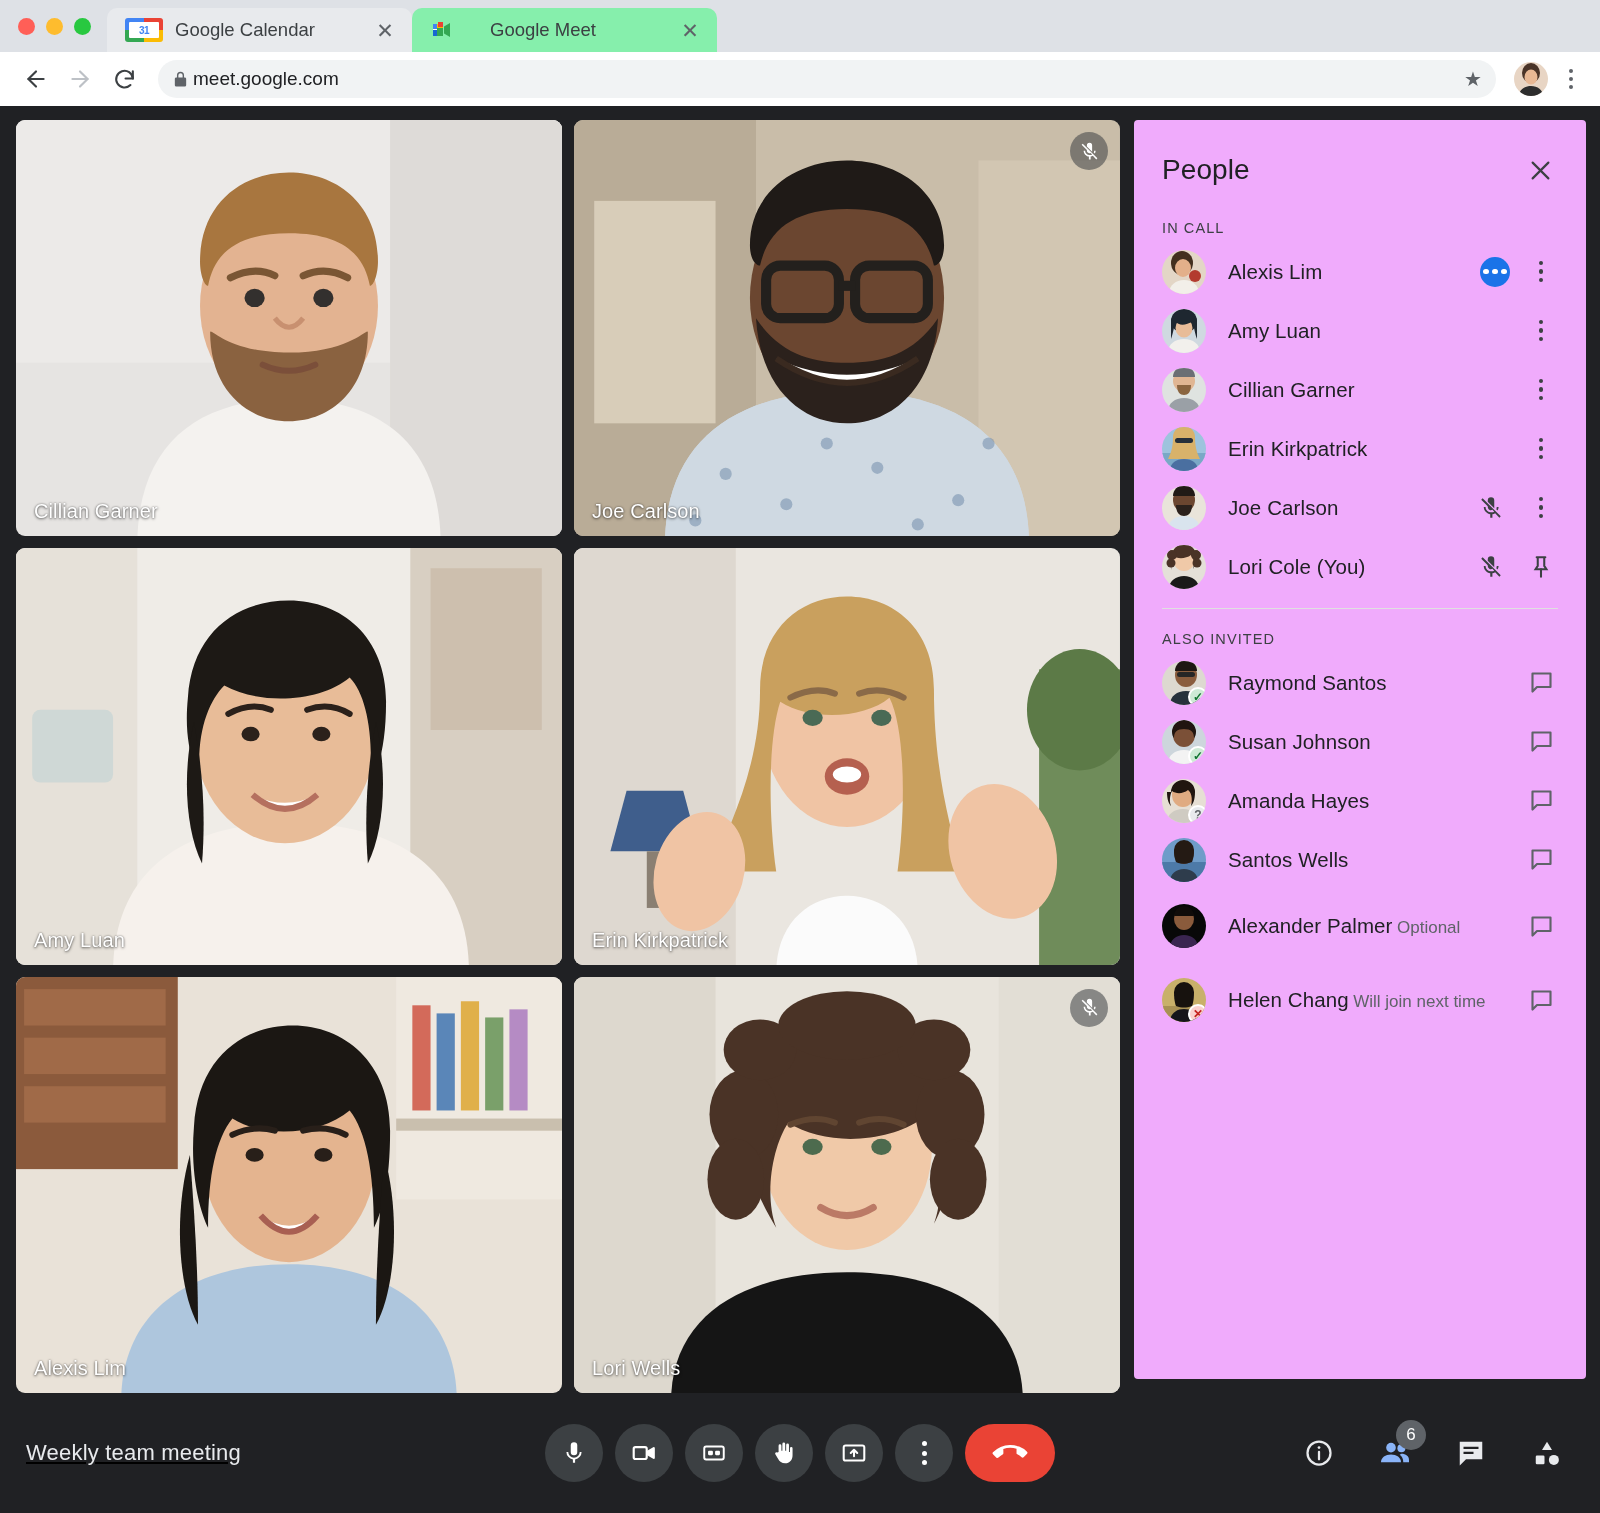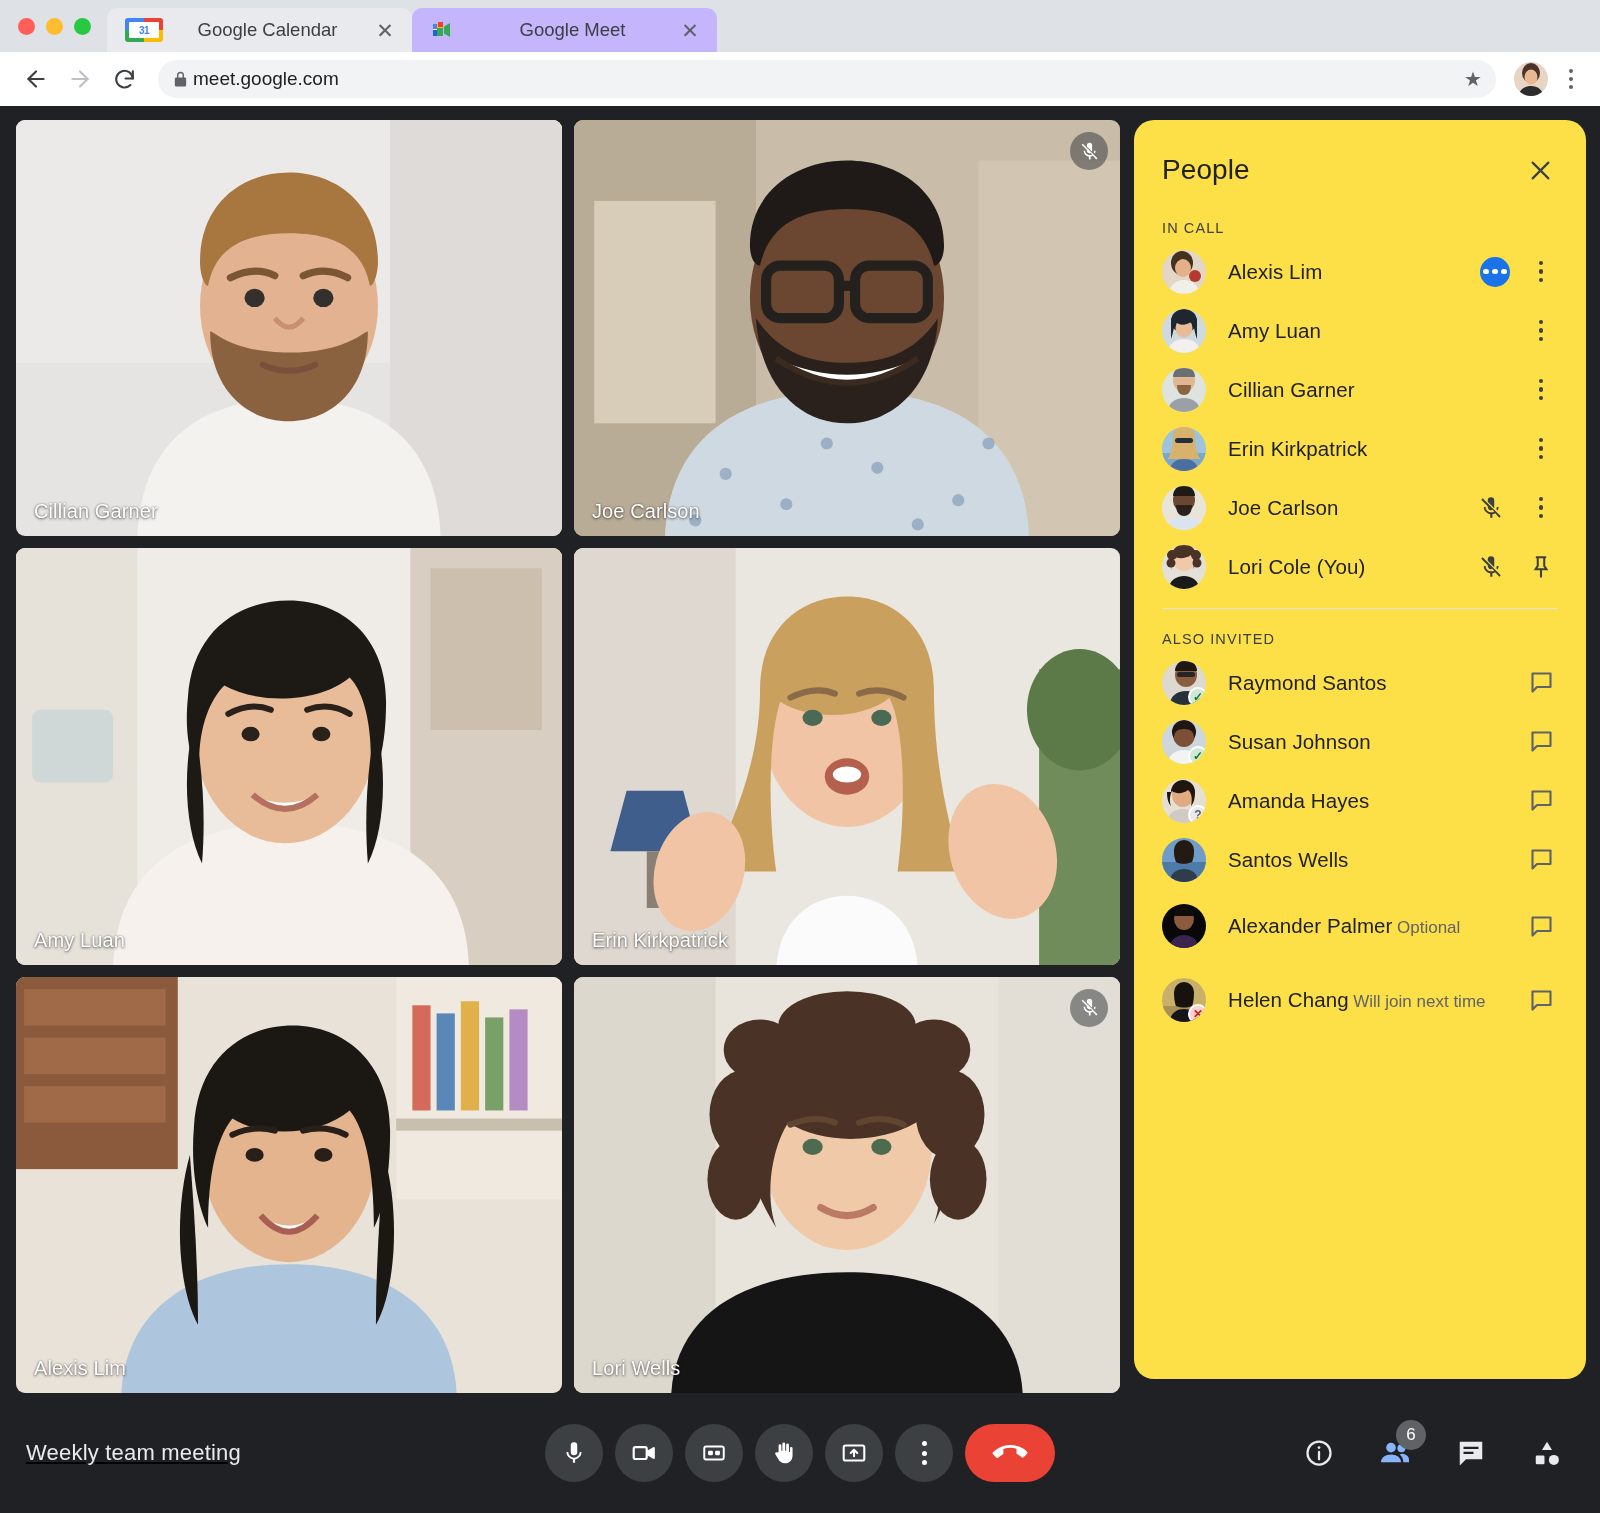--- a/index.html
+++ b/index.html
@@ -19,22 +19,22 @@
   .traffic { display:flex; align-items:center; gap:11px; height:52px; padding:0 16px 0 4px; }
   .dot { width:17px; height:17px; border-radius:50%; }
   .dot.r{ background:#ff5f57; } .dot.y{ background:#febc2e; } .dot.g{ background:#28c840; }
 
   .tab {
     height:44px; width:305px; display:flex; align-items:center; gap:12px;
     padding:0 14px 0 18px; border-radius:10px 10px 0 0; position:relative;
     font-size:18px; color:#3c4043;
   }
   .tab.inactive { background:#e8eaed; }
-  .tab.active { background:#c4b5fd;gap:22px; }
-  .tab-title { flex:1; white-space:nowrap; overflow:hidden; text-overflow:ellipsis; font-size:18.5px;text-align:center; }
+  .tab.active { background:#86efac;gap:22px; }
+  .tab-title { flex:1; white-space:nowrap; overflow:hidden; text-overflow:ellipsis; font-size:18.5px; }
   .tab-close { width:26px; height:26px; display:flex; align-items:center; justify-content:center; color:#5f6368; font-size:21px; line-height:1; }
   .favicon { width:38px; height:24px; flex:none; position:relative; }
 
   
   .fav-cal { border-radius:3px; overflow:hidden; background:#fff; box-shadow:0 0 0 1px #dadce0 inset; display:grid; grid-template-columns:1fr 1fr; grid-template-rows:1fr 1fr; }
   .fav-cal i { display:block; }
   .fav-cal i:nth-child(1){ background:#4285f4; }
   .fav-cal i:nth-child(2){ background:#ea4335; }
   .fav-cal i:nth-child(3){ background:#34a853; }
   .fav-cal i:nth-child(4){ background:#fbbc04; }
@@ -74,21 +74,21 @@
     text-shadow:0 1px 3px rgba(0,0,0,.55), 0 0 2px rgba(0,0,0,.4);
     letter-spacing:.1px; z-index:4;
   }
   .tile .mutebadge {
     position:absolute; top:12px; right:12px; width:38px; height:38px; border-radius:50%;
     background:rgba(60,64,67,.55); display:flex; align-items:center; justify-content:center; z-index:4;
   }
 
   
   .panel {
-    width:452px; margin:14px 14px 14px 6px; background:#fde047; border-radius:20px;
+    width:452px; margin:14px 14px 14px 6px; background:#f0abfc; border-radius:4px;
     display:flex; flex-direction:column; overflow:hidden; flex:none;
   }
   .panel-head { display:flex; align-items:center; padding:28px 24px 6px 28px; }
   .panel-title { font-size:28px; color:#202124; font-weight:400; flex:1; letter-spacing:.1px; }
   .panel-close { width:44px; height:44px; display:flex; align-items:center; justify-content:center; color:#3c4043; }
 
   .add-people { display:flex; align-items:center; gap:26px; padding:22px 28px 10px 28px; }
   .add-people .lbl { font-size:20.5px; color:#202124; }
 
   .section-label {

